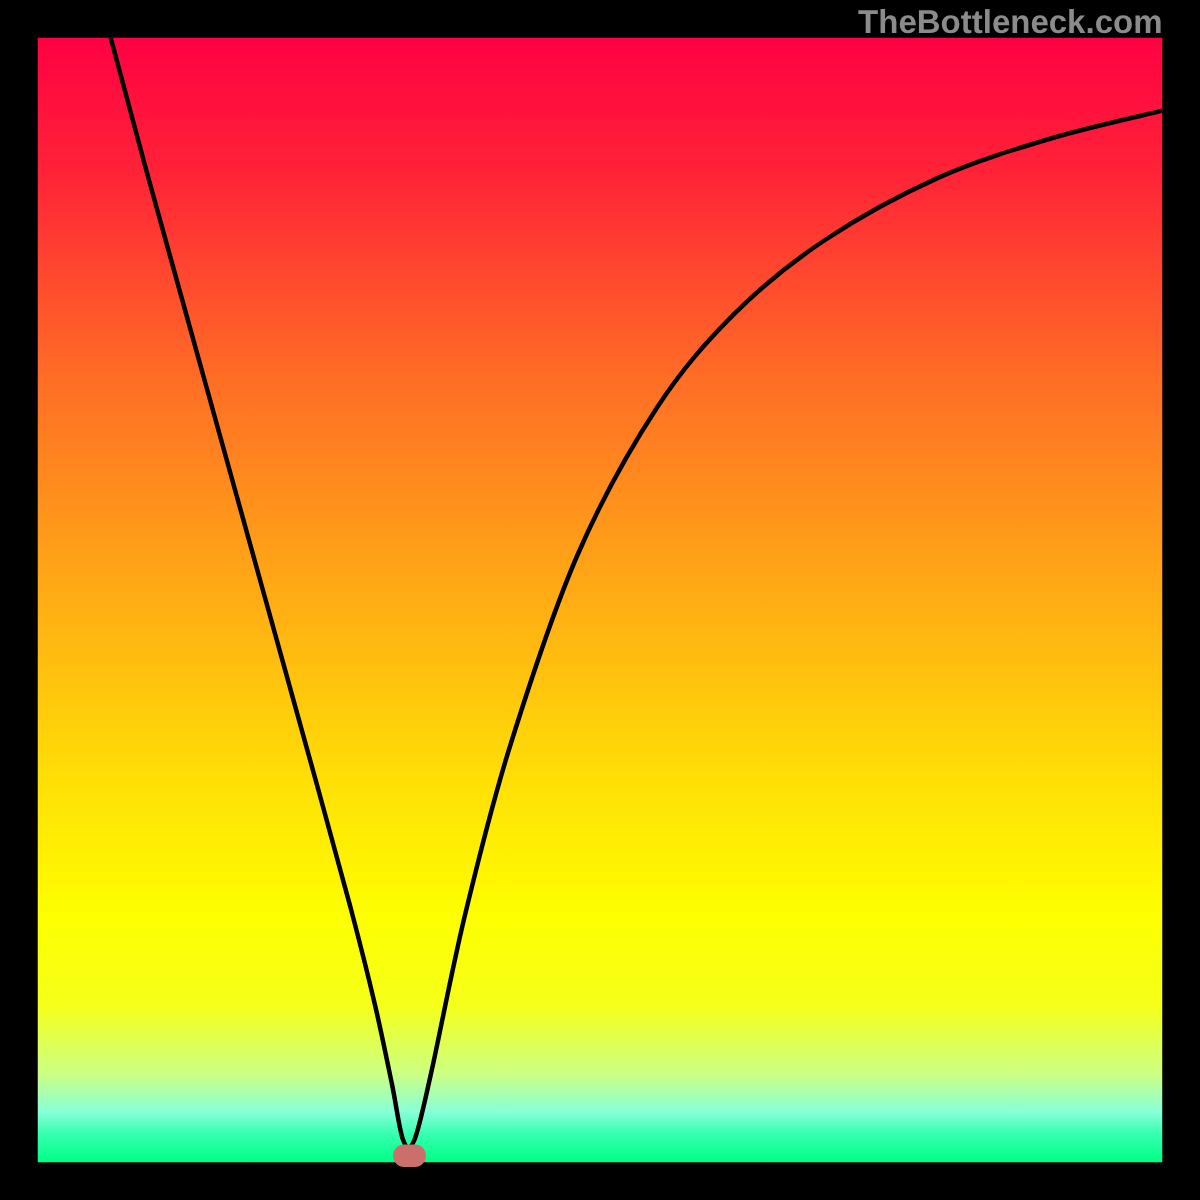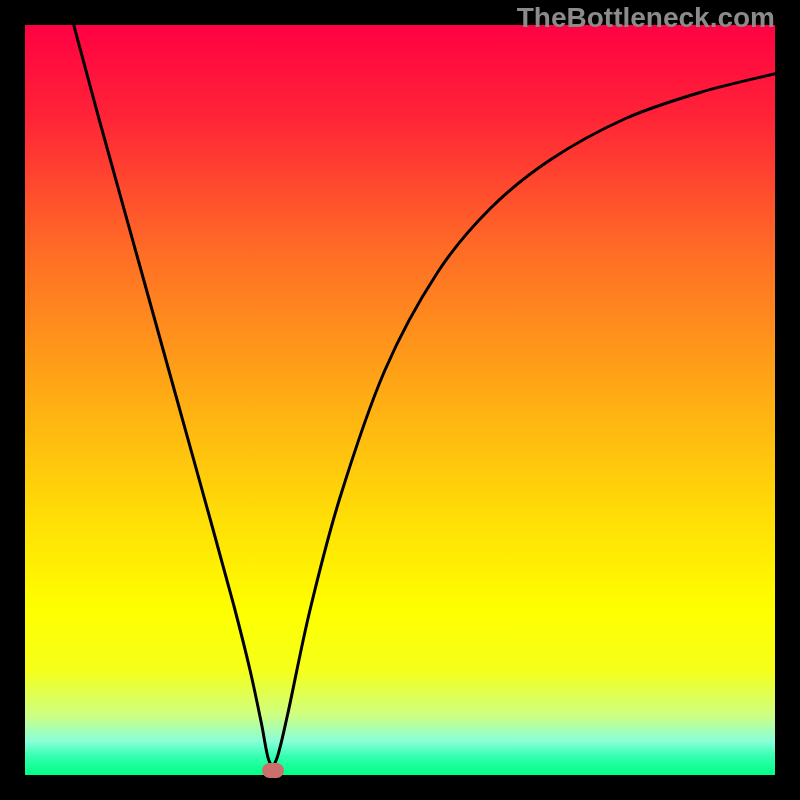--- a/index.html
+++ b/index.html
@@ -35,21 +35,21 @@
     left: 0;
     top: 0;
     width: 750px;
     height: 750px;
   }
   #watermark {
     position: absolute;
     top: 2px;
     right: 25px;
     font-family: Arial, Helvetica, sans-serif;
-    font-size: 28px;
+    font-size: 22px;
     font-weight: bold;
     color: #8b8b8b;
     letter-spacing: 0px;
   }
   #marker {
     position: absolute;
     width: 22px;
     height: 15px;
     background: #cb6f6d;
     border-radius: 8px;

